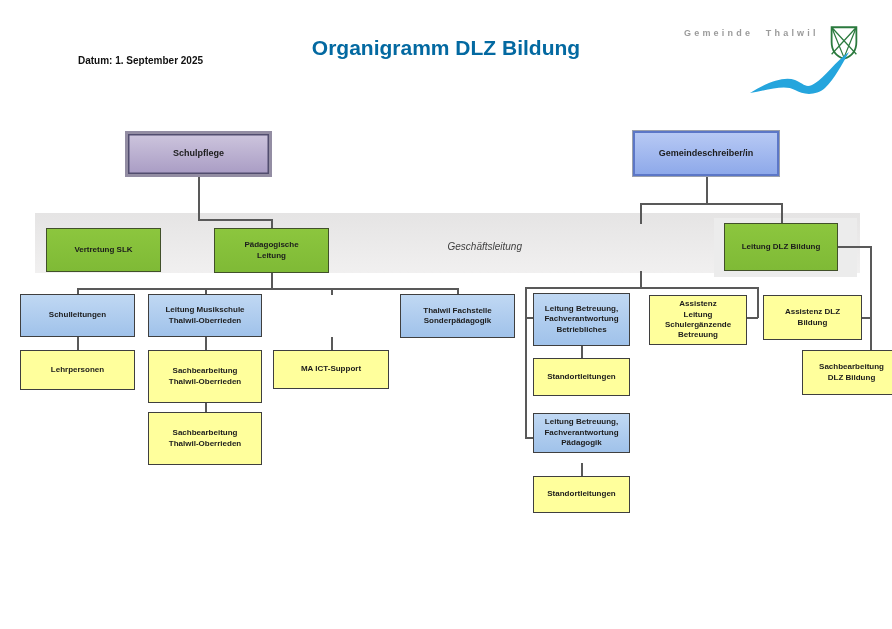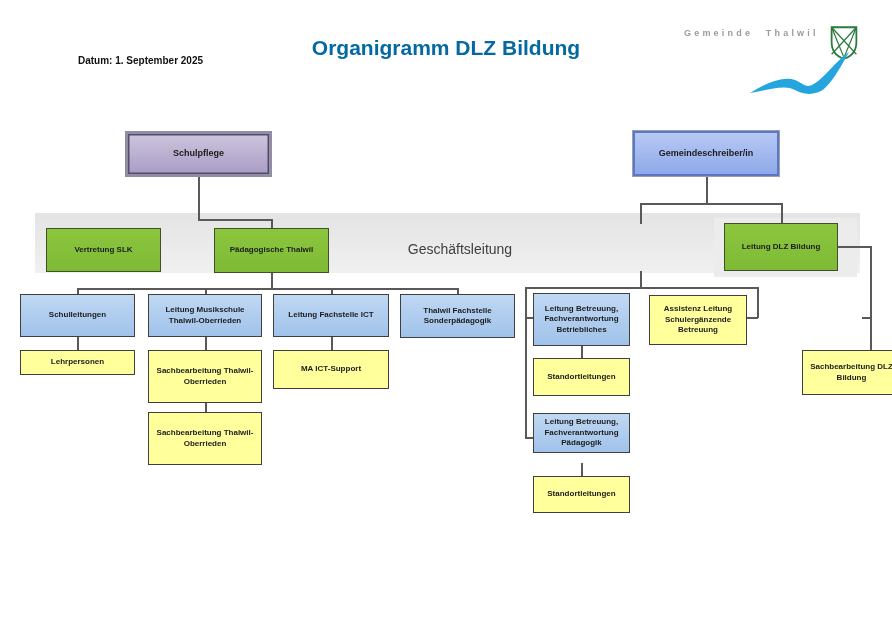--- a/index.html
+++ b/index.html
@@ -25,30 +25,30 @@
   
   .band{
     position:absolute;left:35px;top:213px;width:825px;height:60px;
     background:linear-gradient(var(--c-band,#e5e4e4),#f1f0f0);
   }
   .subband{
     position:absolute;left:714px;top:218px;width:143px;height:59px;
     background:#ececec;
   }
   .band-label{
-    position:absolute;left:398px;top:241px;width:124px;text-align:center;
-    font-size:14px;color:#3f3f3f;
+    position:absolute;left:398px;top:241px;width:124px;text-align:right;
+    font-size:10px;color:#3f3f3f;font-style:italic;
   }
   
   .seg{position:absolute;background:var(--c-connector,#595959);z-index:1;}
   
   .node{
     position:absolute;z-index:2;box-sizing:border-box;
     display:flex;align-items:center;justify-content:center;text-align:center;
-    font-size:8px;font-weight:bold;color:#1c1c1c;line-height:1.3;padding:2px 7px;
+    font-size:8px;font-weight:bold;color:#1c1c1c;line-height:1.3;padding:2px 15px;
   }
   .node.green{
     background:linear-gradient(var(--c-green,#8cc63e),#7fba36);
     border:1px solid #41502a;
   }
   .node.blue{
     background:linear-gradient(#c0d8f3,var(--c-blue_node,#a0c2ea));
     border:1px solid #3f3f3f;
   }
   .node.yellow{
@@ -90,39 +90,39 @@
   </div>
 
   <div class="band"></div>
   <div class="subband"></div>
   <div class="band-label">Geschäftsleitung</div>
 
   <div class="node purple" style="left:125px;top:131px;width:147px;height:46px;">Schulpflege</div>
   <div class="node royal" style="left:633px;top:131px;width:146px;height:45px;">Gemeindeschreiber/in</div>
 
   <div class="node green" style="left:46px;top:228px;width:115px;height:44px;">Vertretung SLK</div>
-  <div class="node green" style="left:214px;top:228px;width:115px;height:45px;">Pädagogische Thalwil</div>
+  <div class="node green" style="left:214px;top:228px;width:115px;height:45px;">Pädagogische Leitung</div>
   <div class="node green" style="left:724px;top:223px;width:114px;height:48px;">Leitung DLZ Bildung</div>
 
   <div class="node blue" style="left:20px;top:294px;width:115px;height:43px;">Schulleitungen</div>
   <div class="node blue" style="left:148px;top:294px;width:114px;height:43px;">Leitung Musikschule Thalwil-Oberrieden</div>
-  <div class="node blue" style="left:273px;top:294px;width:116px;height:43px;">Leitung Fachstelle ICT</div>
   <div class="node blue" style="left:400px;top:294px;width:115px;height:44px;">Thalwil Fachstelle Sonderpädagogik</div>
 
-  <div class="node yellow" style="left:20px;top:350px;width:115px;height:25px;">Lehrpersonen</div>
+  <div class="node yellow" style="left:20px;top:350px;width:115px;height:40px;">Lehrpersonen</div>
   <div class="node yellow" style="left:148px;top:350px;width:114px;height:53px;">Sachbearbeitung Thalwil-Oberrieden</div>
   <div class="node yellow" style="left:148px;top:412px;width:114px;height:53px;">Sachbearbeitung Thalwil-Oberrieden</div>
   <div class="node yellow" style="left:273px;top:350px;width:116px;height:39px;">MA ICT-Support</div>
 
   <div class="node yellow" style="left:649px;top:295px;width:98px;height:50px;">Assistenz Leitung Schulergänzende Betreuung</div>
   <div class="node blue" style="left:533px;top:293px;width:97px;height:53px;">Leitung Betreuung, Fachverantwortung Betriebliches</div>
   <div class="node yellow" style="left:533px;top:358px;width:97px;height:38px;">Standortleitungen</div>
   <div class="node blue" style="left:533px;top:413px;width:97px;height:40px;">Leitung Betreuung, Fachverantwortung Pädagogik</div>
   <div class="node yellow" style="left:533px;top:476px;width:97px;height:37px;">Standortleitungen</div>
 
+  <div class="node yellow" style="left:763px;top:295px;width:99px;height:45px;">Assistenz DLZ Bildung</div>
   <div class="node yellow" style="left:802px;top:350px;width:99px;height:45px;">Sachbearbeitung DLZ Bildung</div>
 
 <div class="seg" style="left: 198px; top: 177px; width: 1.5px; height: 42px;"></div>
     <div class="seg" style="left: 198px; top: 219px; width: 74px; height: 1.5px;"></div>
     <div class="seg" style="left: 271px; top: 219px; width: 1.5px; height: 10px;"></div>
     <div class="seg" style="left: 706px; top: 176px; width: 1.5px; height: 27px;"></div>
     <div class="seg" style="left: 640px; top: 203px; width: 142px; height: 1.5px;"></div>
     <div class="seg" style="left: 640px; top: 203px; width: 1.5px; height: 21px;"></div>
     <div class="seg" style="left: 781px; top: 203px; width: 1.5px; height: 21px;"></div>
     <div class="seg" style="left: 271px; top: 272px; width: 1.5px; height: 17px;"></div>

